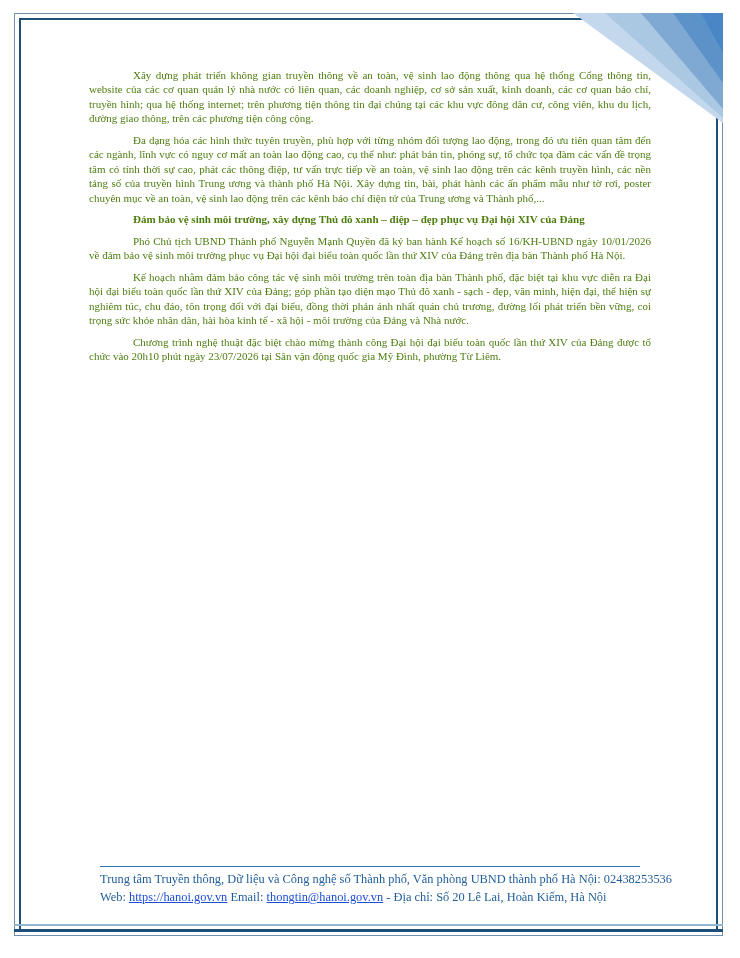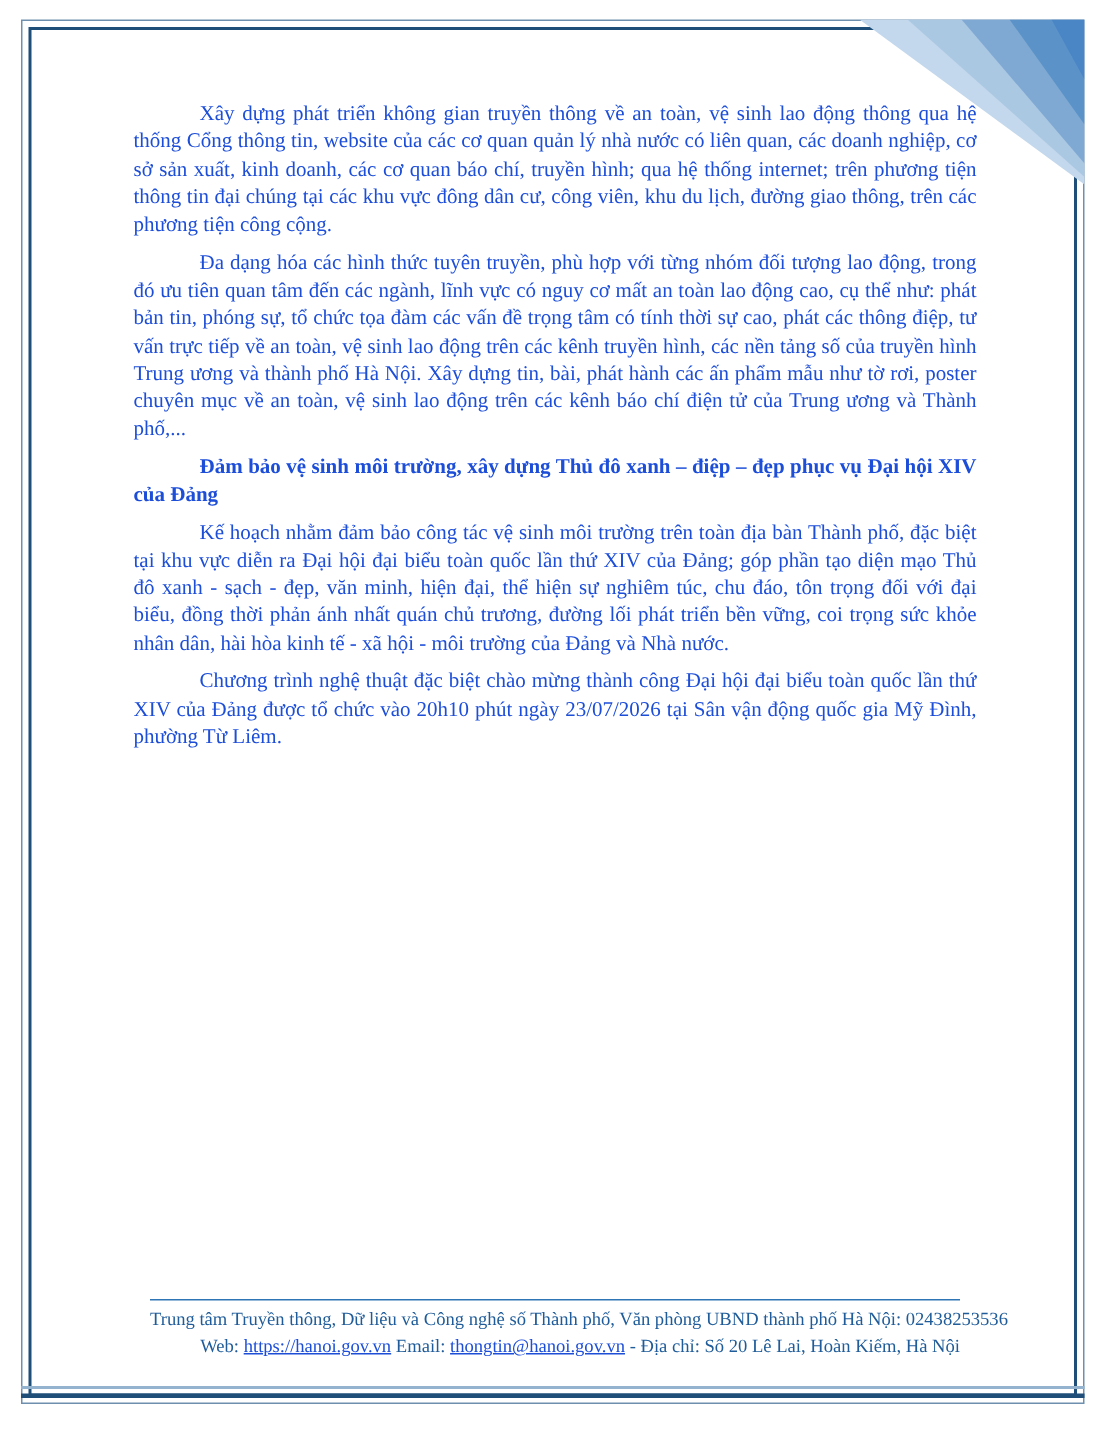--- a/index.html
+++ b/index.html
@@ -58,40 +58,40 @@
 
   
   .content {
     position: absolute;
     left: 89px;
     top: 68px;
     width: 562px;
   }
   p.para {
     margin: 0 0 7px 0;
-    font-size: 14px;
+    font-size: 11px;
     line-height: 1.318;
     text-align: justify;
     text-indent: 44px;
-    color: #1d4ed8;
+    color: #4d7c0f;
     -webkit-font-smoothing: none;
   }
   p.para.heading {
     font-weight: bold;
   }
   p.para:last-child { margin-bottom: 0; }
 
   
   .footer {
     position: absolute;
     left: 50%;
     transform: translateX(-50%);
     top: 866px;
     width: 540px;
-    text-align: right;
+    text-align: left;
     color: #1f5c99;
     font-size: 12.4px;
     line-height: 1.47;
   }
   .footer-rule {
     height: 0;
     border-top: 1.4px solid #2e75b6;
     margin: 0 0 3px 0;
     width: 100%;
   }
@@ -137,20 +137,21 @@
       <polygon points="190,0 190,96 108,0" fill="#7fa9d3"></polygon>
       <polygon points="190,0 190,70 140,0" fill="#5b93c9"></polygon>
       <polygon points="190,0 190,40 168,0" fill="#4a86c5"></polygon>
     </svg>
   </div>
 
   <div class="content">
     <p class="para">Xây dựng phát triển không gian truyền thông về an toàn, vệ sinh lao động thông qua hệ thống Cổng thông tin, website của các cơ quan quản lý nhà nước có liên quan, các doanh nghiệp, cơ sở sản xuất, kinh doanh, các cơ quan báo chí, truyền hình; qua hệ thống internet; trên phương tiện thông tin đại chúng tại các khu vực đông dân cư, công viên, khu du lịch, đường giao thông, trên các phương tiện công cộng.</p>
     <p class="para">Đa dạng hóa các hình thức tuyên truyền, phù hợp với từng nhóm đối tượng lao động, trong đó ưu tiên quan tâm đến các ngành, lĩnh vực có nguy cơ mất an toàn lao động cao, cụ thể như: phát bản tin, phóng sự, tổ chức tọa đàm các vấn đề trọng tâm có tính thời sự cao, phát các thông điệp, tư vấn trực tiếp về an toàn, vệ sinh lao động trên các kênh truyền hình, các nền tảng số của truyền hình Trung ương và thành phố Hà Nội. Xây dựng tin, bài, phát hành các ấn phẩm mẫu như tờ rơi, poster chuyên mục về an toàn, vệ sinh lao động trên các kênh báo chí điện tử của Trung ương và Thành phố,...</p>
     <p class="para heading">Đảm bảo vệ sinh môi trường, xây dựng Thủ đô xanh – điệp – đẹp phục vụ Đại hội XIV của Đảng</p>
+    <p class="para">Phó Chủ tịch UBND Thành phố Nguyễn Mạnh Quyền đã ký ban hành Kế hoạch số 16/KH-UBND ngày 10/01/2026 về đảm bảo vệ sinh môi trường phục vụ Đại hội đại biểu toàn quốc lần thứ XIV của Đảng trên địa bàn Thành phố Hà Nội.</p>
     <p class="para">Kế hoạch nhằm đảm bảo công tác vệ sinh môi trường trên toàn địa bàn Thành phố, đặc biệt tại khu vực diễn ra Đại hội đại biểu toàn quốc lần thứ XIV của Đảng; góp phần tạo diện mạo Thủ đô xanh - sạch - đẹp, văn minh, hiện đại, thể hiện sự nghiêm túc, chu đáo, tôn trọng đối với đại biểu, đồng thời phản ánh nhất quán chủ trương, đường lối phát triển bền vững, coi trọng sức khỏe nhân dân, hài hòa kinh tế - xã hội - môi trường của Đảng và Nhà nước.</p>
     <p class="para">Chương trình nghệ thuật đặc biệt chào mừng thành công Đại hội đại biểu toàn quốc lần thứ XIV của Đảng được tổ chức vào 20h10 phút ngày 23/07/2026 tại Sân vận động quốc gia Mỹ Đình, phường Từ Liêm.</p>
 
   </div>
 
   <div class="footer">
     <div class="footer-rule"></div>
     <div class="footer-line">Trung tâm Truyền thông, Dữ liệu và Công nghệ số Thành phố, Văn phòng UBND thành phố Hà Nội: 02438253536</div>
     <div class="footer-line">
       <span>Web:</span>

